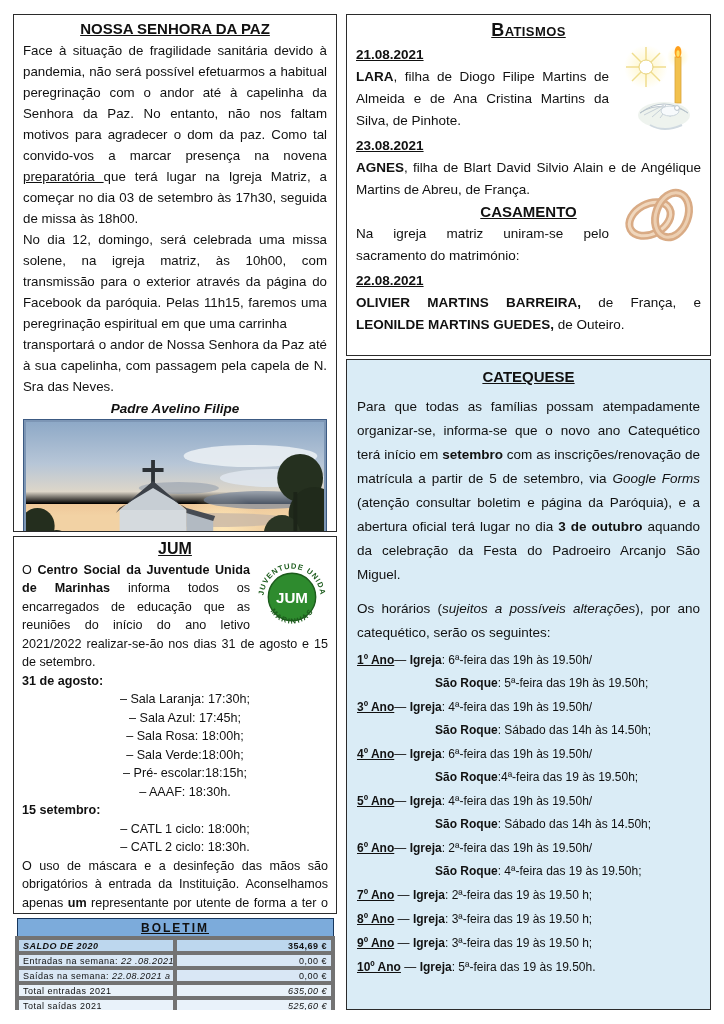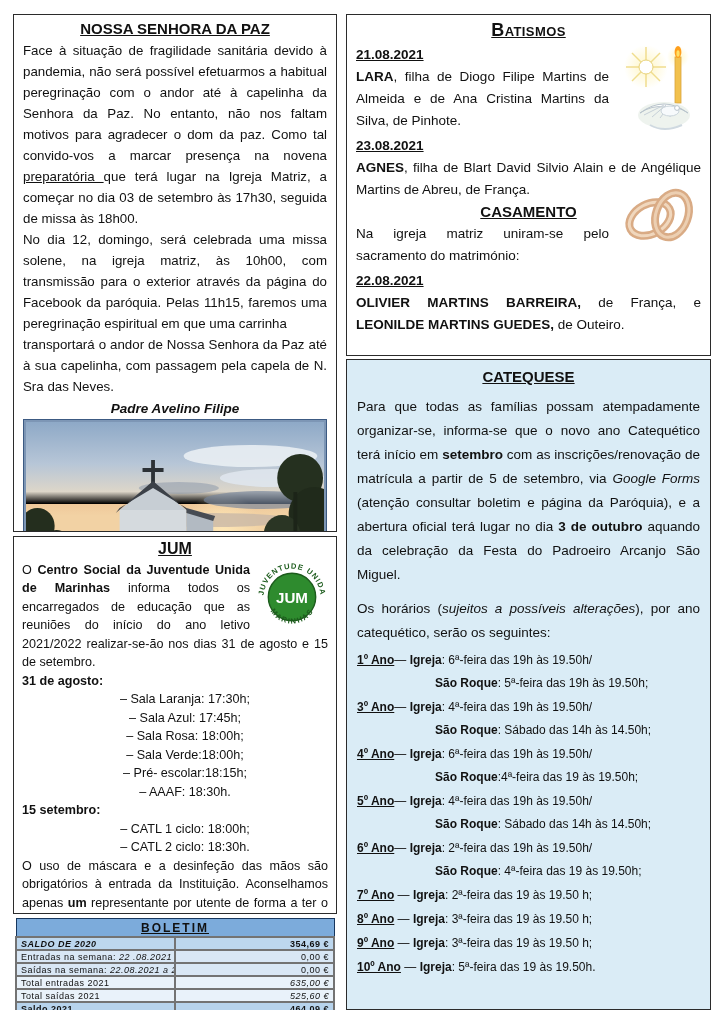--- a/index.html
+++ b/index.html
@@ -31,21 +31,21 @@
   .li { padding-left:20px; text-align:center; }
   .li::before { content:"–  "; }
   .jum-outro { text-align:justify; margin:0; }
 
   #box-boletim { border:none; padding:0 2px; height:92px; }
   table.bol { width:100%; border-collapse:collapse; table-layout:fixed; }
   table.bol th {
     background:#7cabdb; border:1px solid #17365d; font-size:12px; letter-spacing:2px;
     text-decoration:underline; padding:1px 0; height:15px;
   }
-  table.bol td { border:2px solid #737373; font-size:9px; padding:0 4px; height:11px; letter-spacing:.5px; white-space:nowrap; overflow:hidden; }
+  table.bol td { border:4px solid #737373; font-size:9px; padding:0 4px; height:11px; letter-spacing:.5px; white-space:nowrap; overflow:hidden; }
   td.val { width:92px; text-align:right; letter-spacing:.3px; }
   tr.r0 td { background:#bdd7ee; font-weight:bold; font-style:italic; }
   tr.r0 td.val { font-style:normal; }
   tr.r1 td, tr.r2 td { background:#d9e7f5; }
   tr.r3 td, tr.r4 td { background:#e9f2fa; }
   tr.r3 td.val, tr.r4 td.val { font-style:italic; }
   tr.r5 td { background:#b7d3ec; font-weight:bold; }
   .dates { font-style:italic; }
 
   

